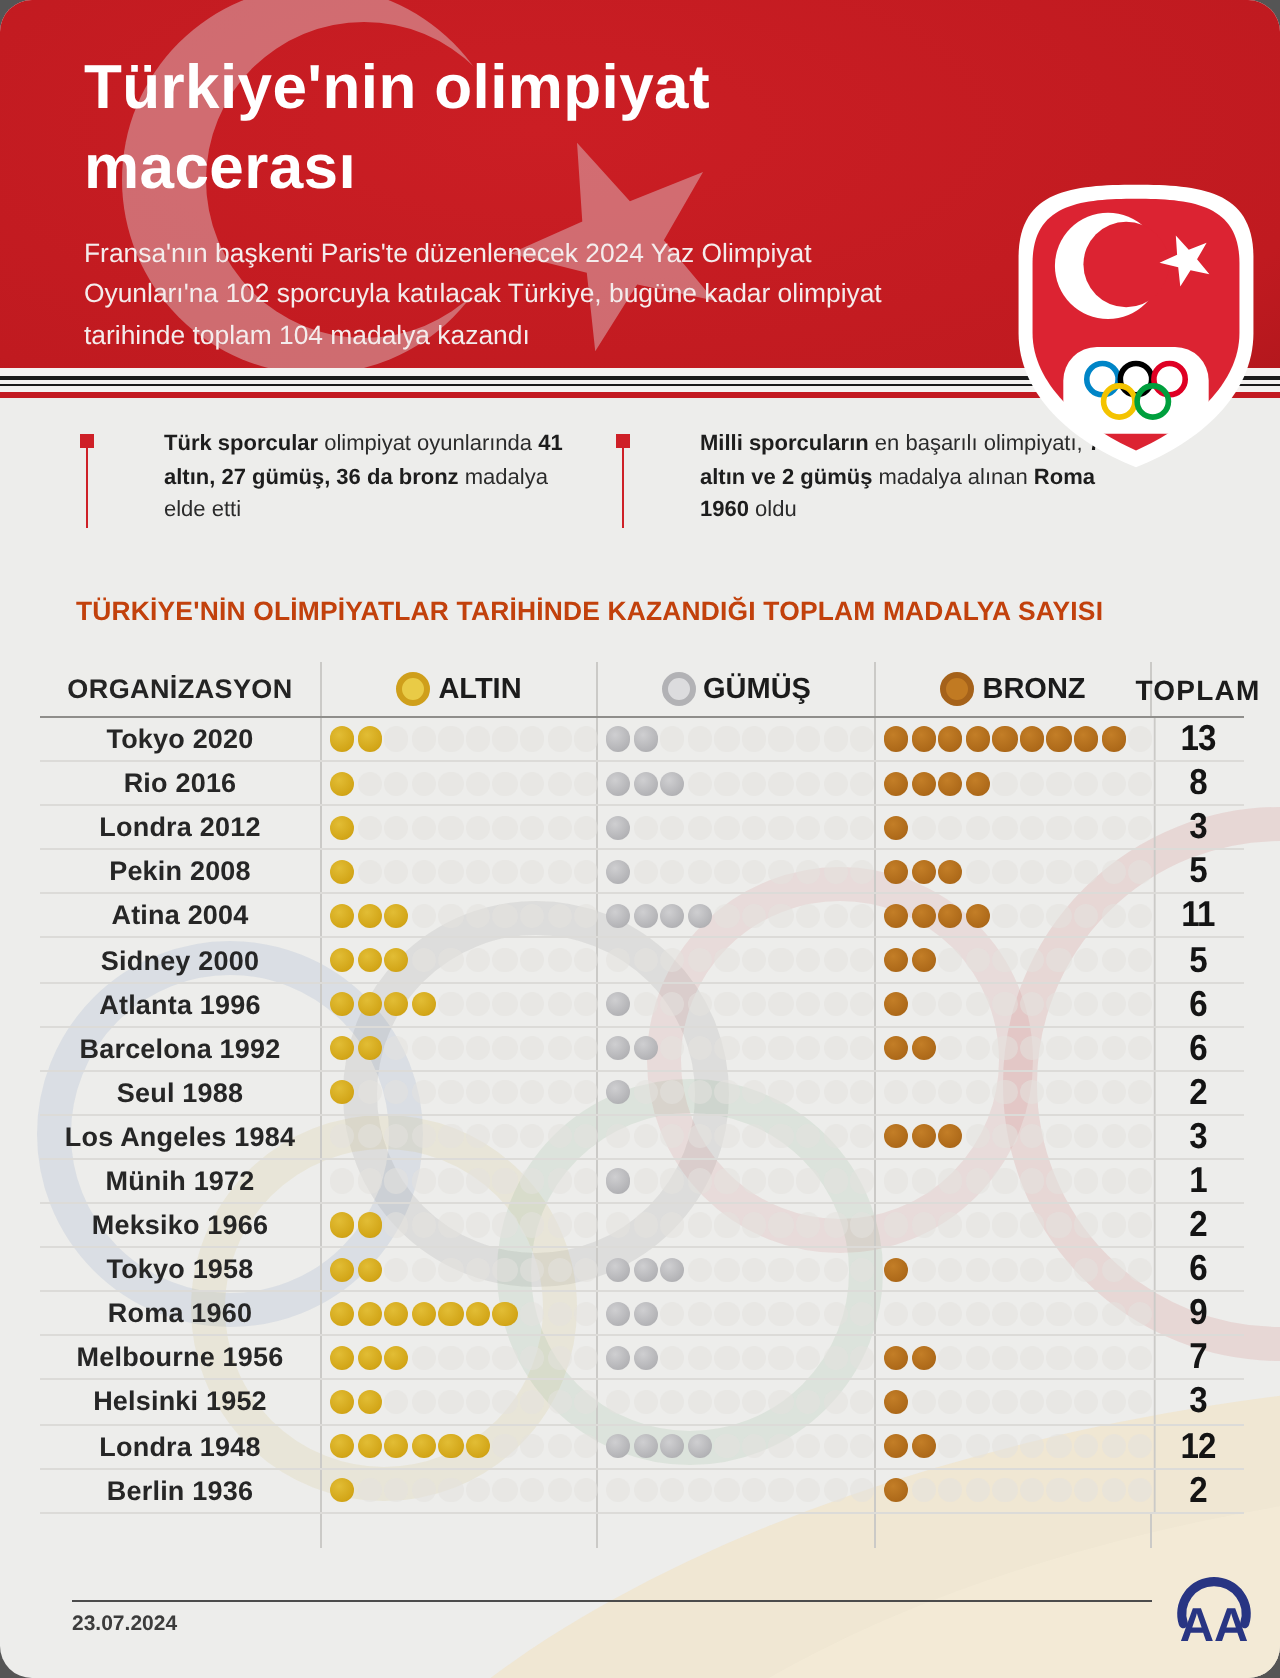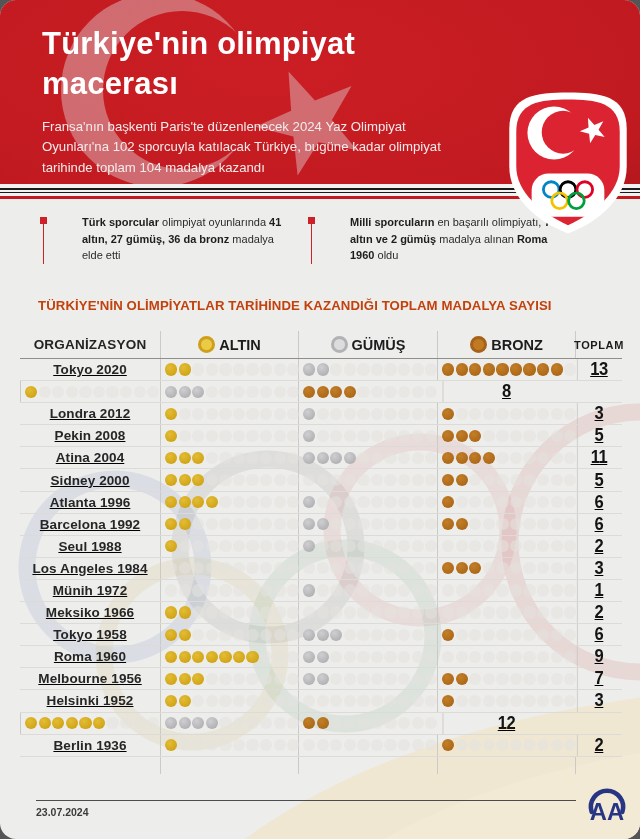--- a/index.html
+++ b/index.html
@@ -48,23 +48,23 @@
   .medal-table { position:absolute; top:331px; left:20px; width:602px; z-index:2; }
   .thead, .trow, .text-row { display:grid; grid-template-columns:140px 138px 139px 138px 47px; }
   .thead { height:28px; border-bottom:1px solid #8f8e8b; }
   .thead > div { display:flex; align-items:center; justify-content:center; }
   .col-org-h { font-size:13.5px; font-weight:600; color:#242424; letter-spacing:.2px; }
   .medal-h { gap:4px; font-size:14.5px; font-weight:700; color:#1c1c1c; }
   .coin { width:17px; height:17px; border-radius:50%; }
   .coin-gold   { background:#e9cb46; border:3.5px solid #cf9f1b; }
   .coin-silver { background:#dcdcde; border:3.5px solid #b2b2b5; }
   .coin-bronze { background:#c17a22; border:3.5px solid #a5621a; }
-  .col-total-h { font-size:11px; font-weight:600; letter-spacing:.6px; color:#1c1c1c; }
-
-  .trow { height:22.1px; border-bottom:1px solid #dcdbd8;text-decoration:underline; }
+  .col-total-h { font-size:14px; font-weight:600; letter-spacing:.6px; color:#1c1c1c; }
+
+  .trow { height:22.1px; border-bottom:1px solid #dcdbd8; }
   .trow > div { display:flex; align-items:center; }
   .cell-org { justify-content:center; font-size:13.5px; font-weight:bold; color:#262626; letter-spacing:.1px; }
   .cell-medals { padding-left:4px; gap:1.4px; }
   .cell-total { justify-content:center; font-size:18px; font-weight:bold; color:#141414;
                 letter-spacing:-.5px; transform:scaleX(.92); }
   .v-line { border-left:1px solid #cbcac7; }
   .dot { width:12.2px; height:12.2px; border-radius:50%; flex:none; }
   .dot-gold   { background:radial-gradient(circle at 38% 34%, #e2bd35, #d2a517 70%, #c2940f); }
   .dot-silver { background:radial-gradient(circle at 38% 34%, #cfcfd1, #b3b3b6 70%, #a5a5a8); }
   .dot-bronze { background:radial-gradient(circle at 38% 34%, #c37e27, #ad6919 70%, #9e5c12); }
@@ -210,20 +210,21 @@
             <span class="dot dot-bronze"></span>
             <span class="dot dot-bronze"></span>
             <span class="dot dot-bronze"></span>
             <span class="dot dot-bronze"></span>
             <span class="dot dot-empty"></span>
           </div>
       <div class="cell-total v-line">13</div>
     </div>
 
     <div class="trow">
+      <div class="cell-org">Rio 2016</div>
       <div class="cell-medals v-line">
             <span class="dot dot-gold"></span>
             <span class="dot dot-empty"></span>
             <span class="dot dot-empty"></span>
             <span class="dot dot-empty"></span>
             <span class="dot dot-empty"></span>
             <span class="dot dot-empty"></span>
             <span class="dot dot-empty"></span>
             <span class="dot dot-empty"></span>
             <span class="dot dot-empty"></span>
@@ -824,20 +825,21 @@
             <span class="dot dot-empty"></span>
             <span class="dot dot-empty"></span>
             <span class="dot dot-empty"></span>
             <span class="dot dot-empty"></span>
             <span class="dot dot-empty"></span>
           </div>
       <div class="cell-total v-line">3</div>
     </div>
 
     <div class="trow">
+      <div class="cell-org">Londra 1948</div>
       <div class="cell-medals v-line">
             <span class="dot dot-gold"></span>
             <span class="dot dot-gold"></span>
             <span class="dot dot-gold"></span>
             <span class="dot dot-gold"></span>
             <span class="dot dot-gold"></span>
             <span class="dot dot-gold"></span>
             <span class="dot dot-empty"></span>
             <span class="dot dot-empty"></span>
             <span class="dot dot-empty"></span>

